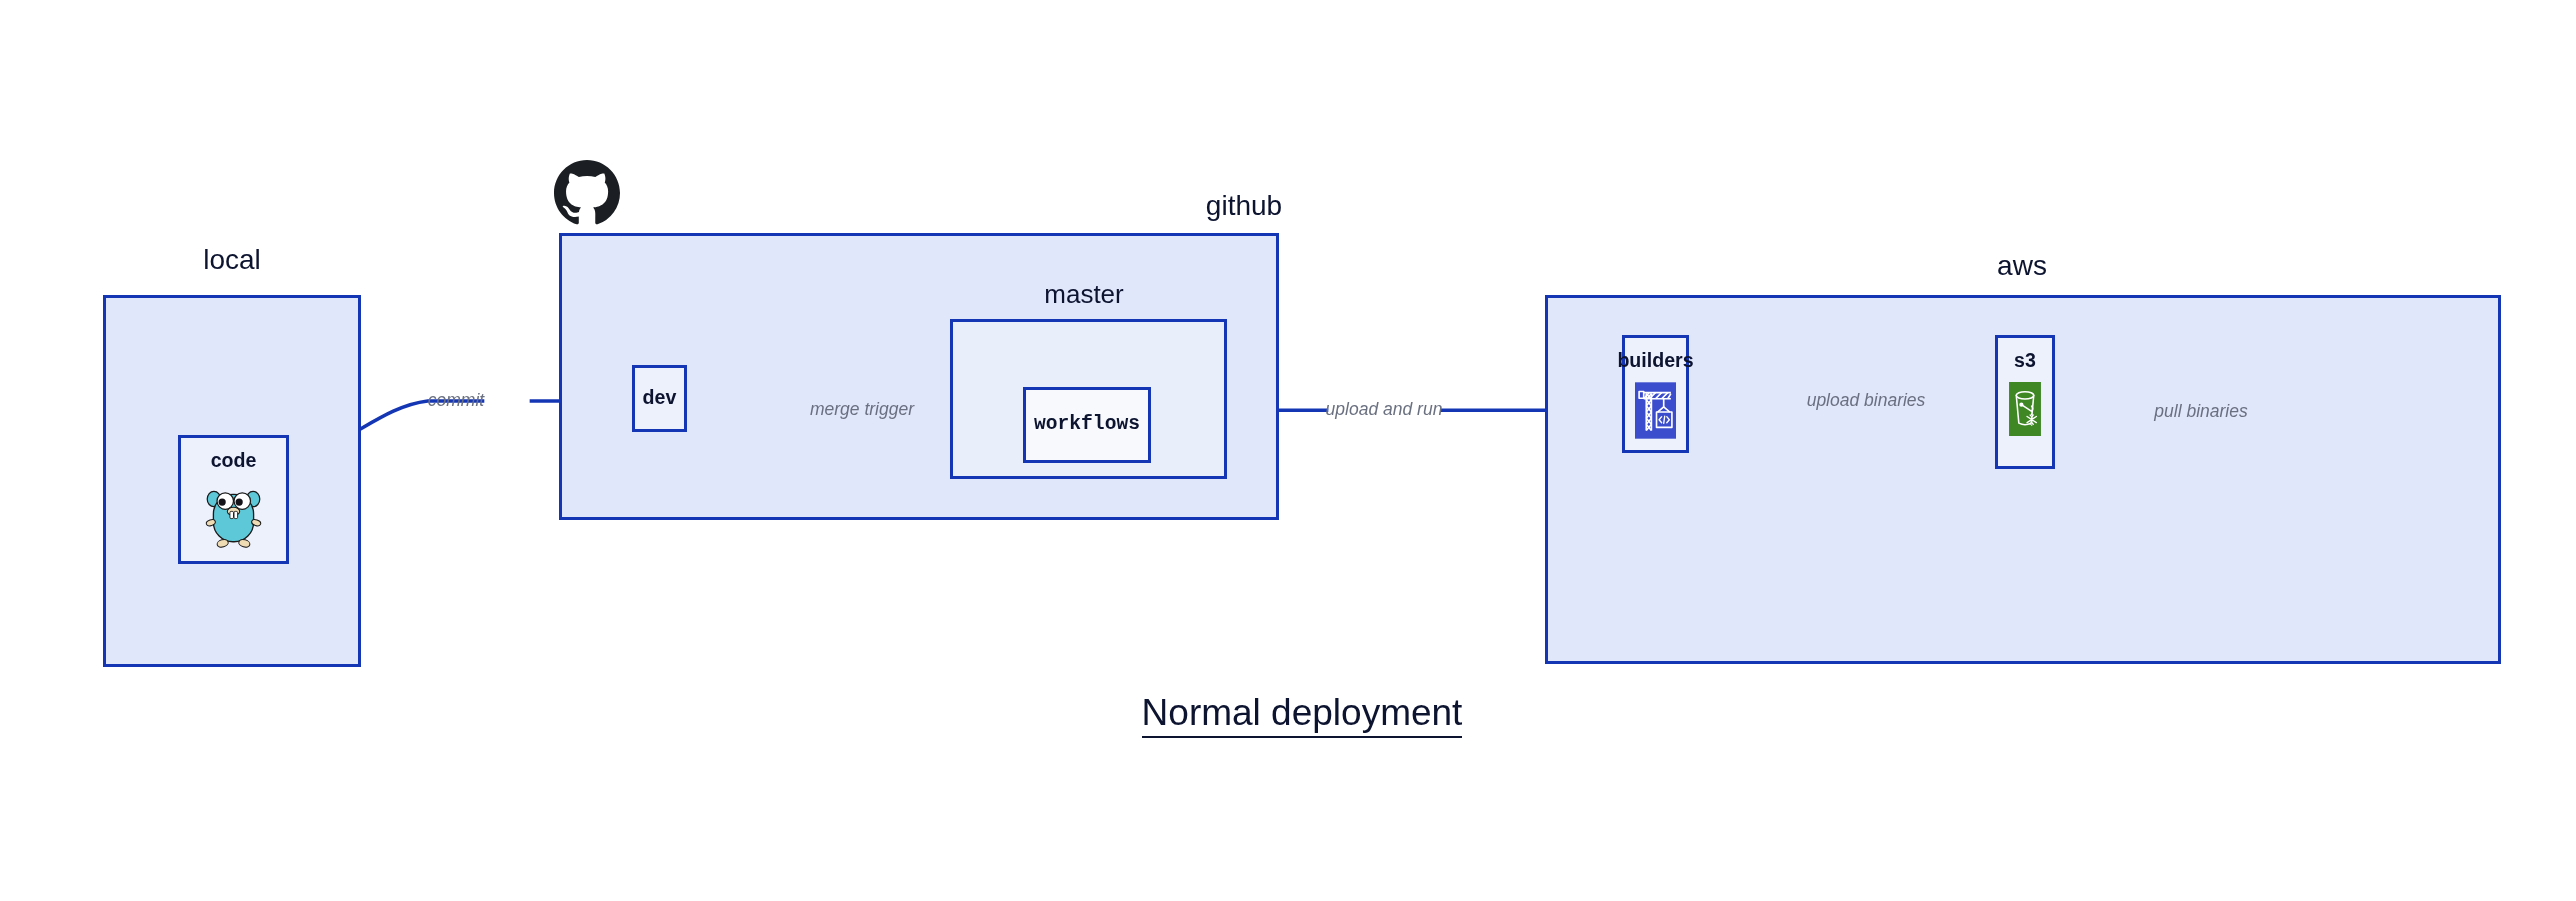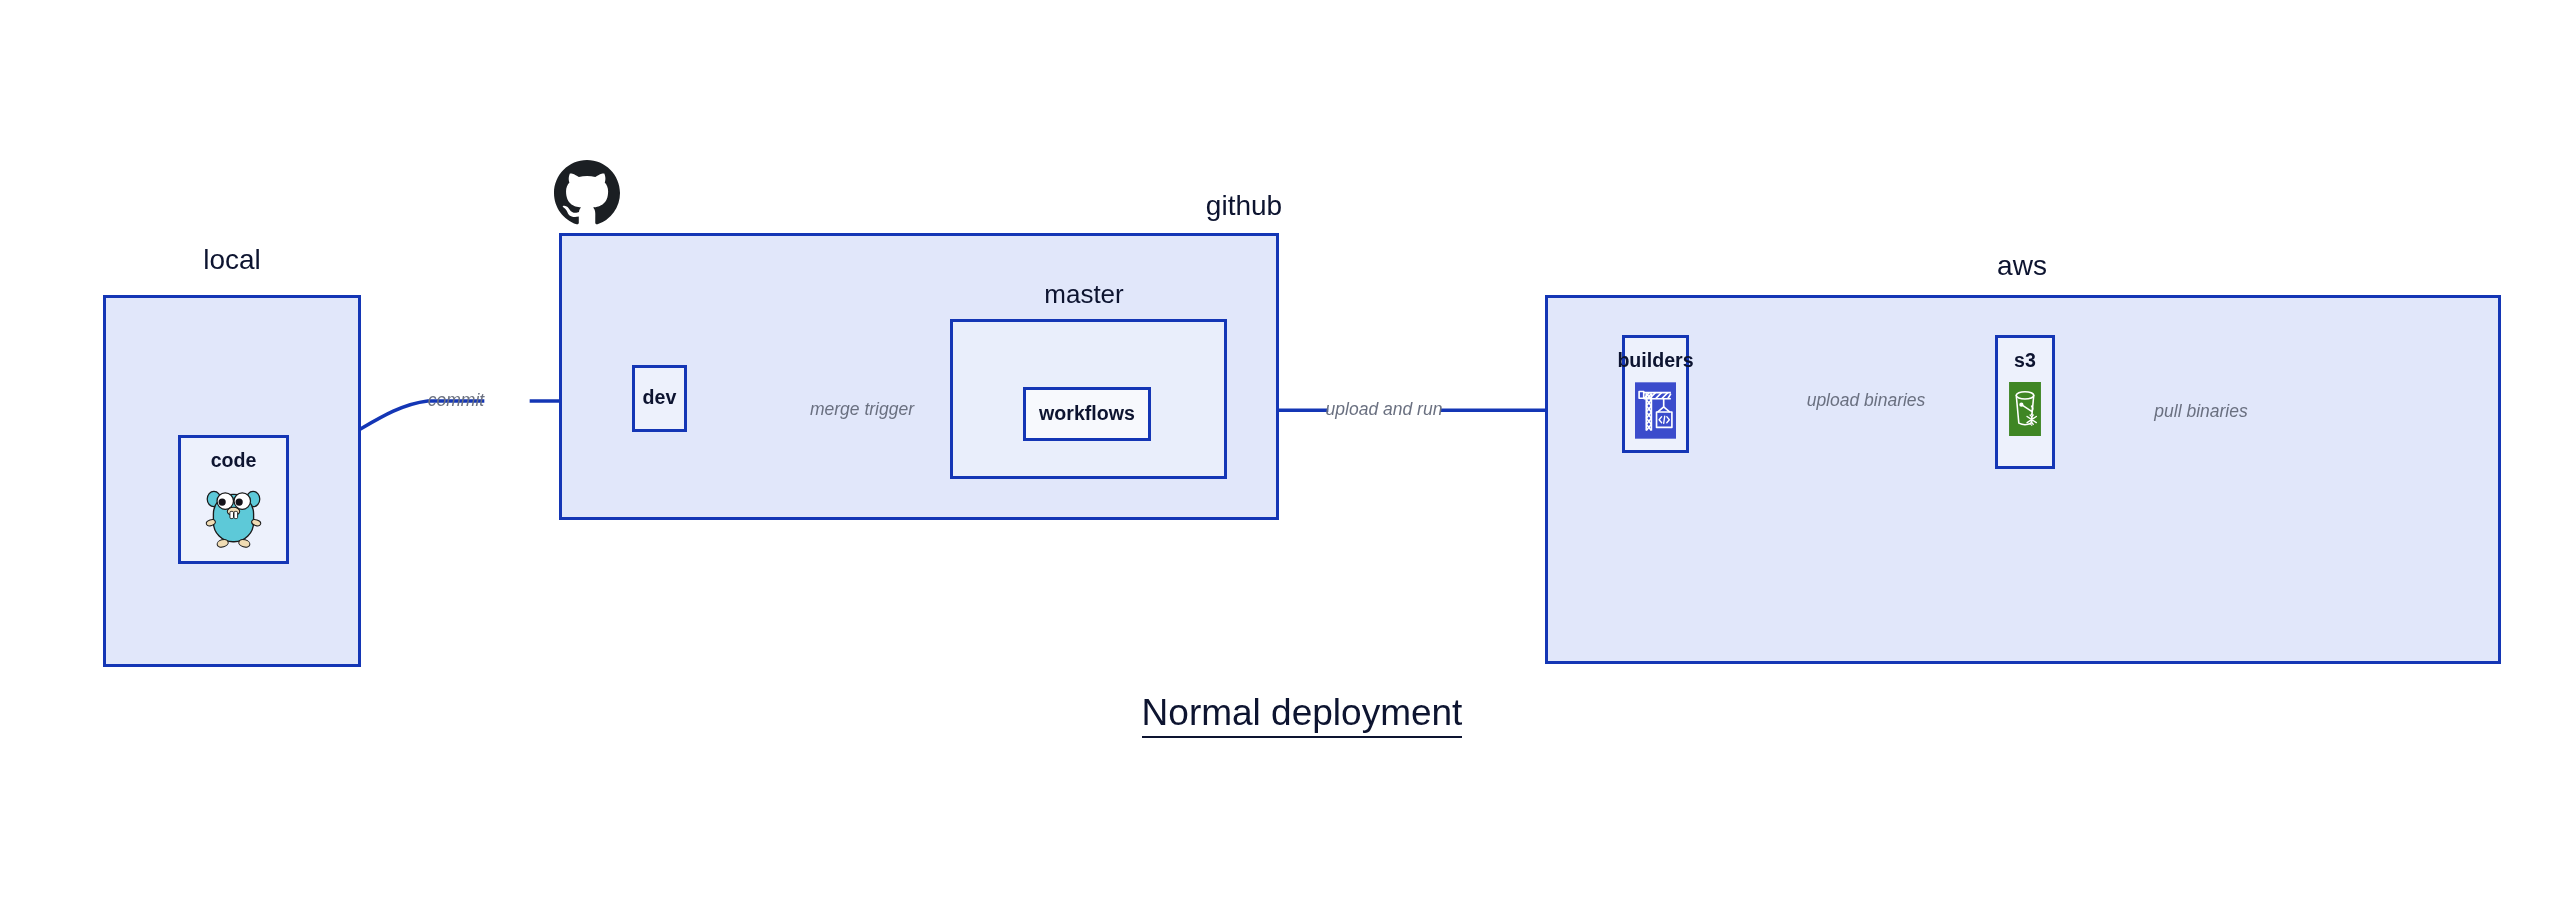--- a/index.html
+++ b/index.html
@@ -158,21 +158,21 @@
   <div class="group-label" style="left:1244px; top:192px;">github</div>
   <div class="group" style="left:559px; top:233px; width:720px; height:287px;"></div>
 
   <div class="group-label small" style="left:1084px; top:281px;">master</div>
   <div class="group inner" style="left:950px; top:319px; width:277px; height:160px;"></div>
 
   <div class="node" style="left:632px; top:365px; width:55px; height:67px;text-align:right;">
     <div class="node-title" style="margin-top:19.6px;">dev</div>
   </div>
 
-  <div class="node white" style="left:1023px; top:387px; width:128px; height:54px; justify-content:center;">
+  <div class="node white" style="left:1023px; top:387px; width:128px; height:76px; justify-content:center;font-family:Liberation Mono, monospace;">
     <div class="node-title" style="margin-top:0;">workflows</div>
   </div>
 
   <div class="group-label" style="left:2022px; top:252px;">aws</div>
   <div class="group" style="left:1545px; top:295px; width:956px; height:369px;"></div>
 
   <div class="node" style="left:1622px; top:335px; width:67px; height:118px;">
     <div class="node-title">builders</div>
     <svg class="node-icon" width="41" height="57" viewBox="0 0 80 110" xmlns="http://www.w3.org/2000/svg">
       <rect x="0" y="0" width="80" height="110" fill="#3b4ccc"></rect>

